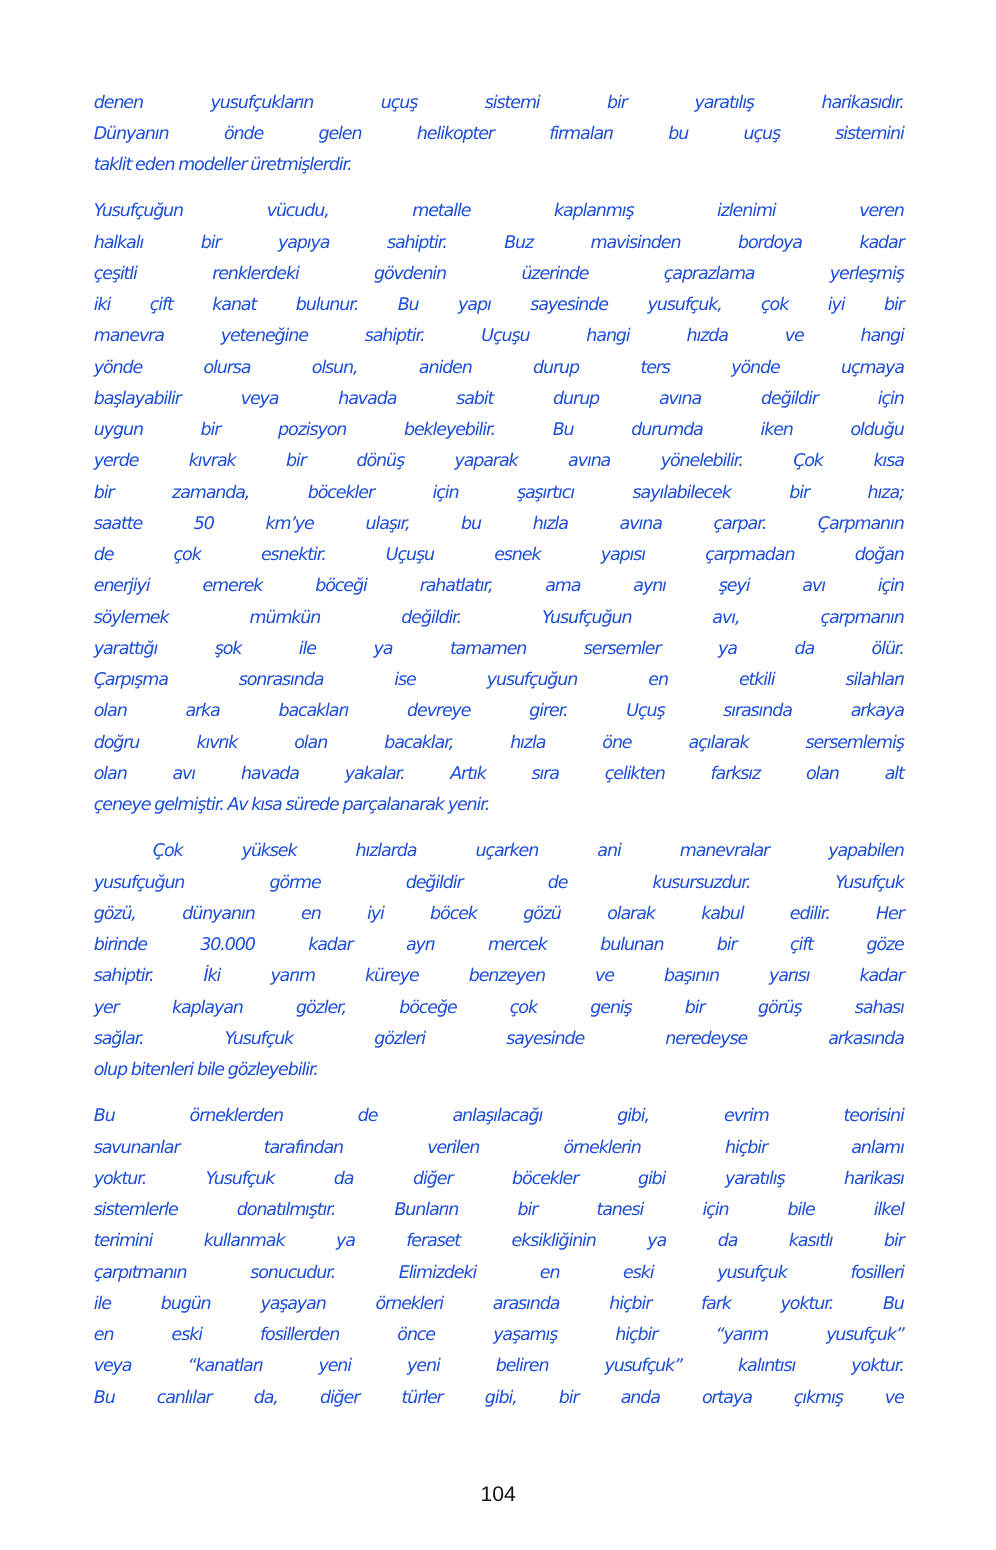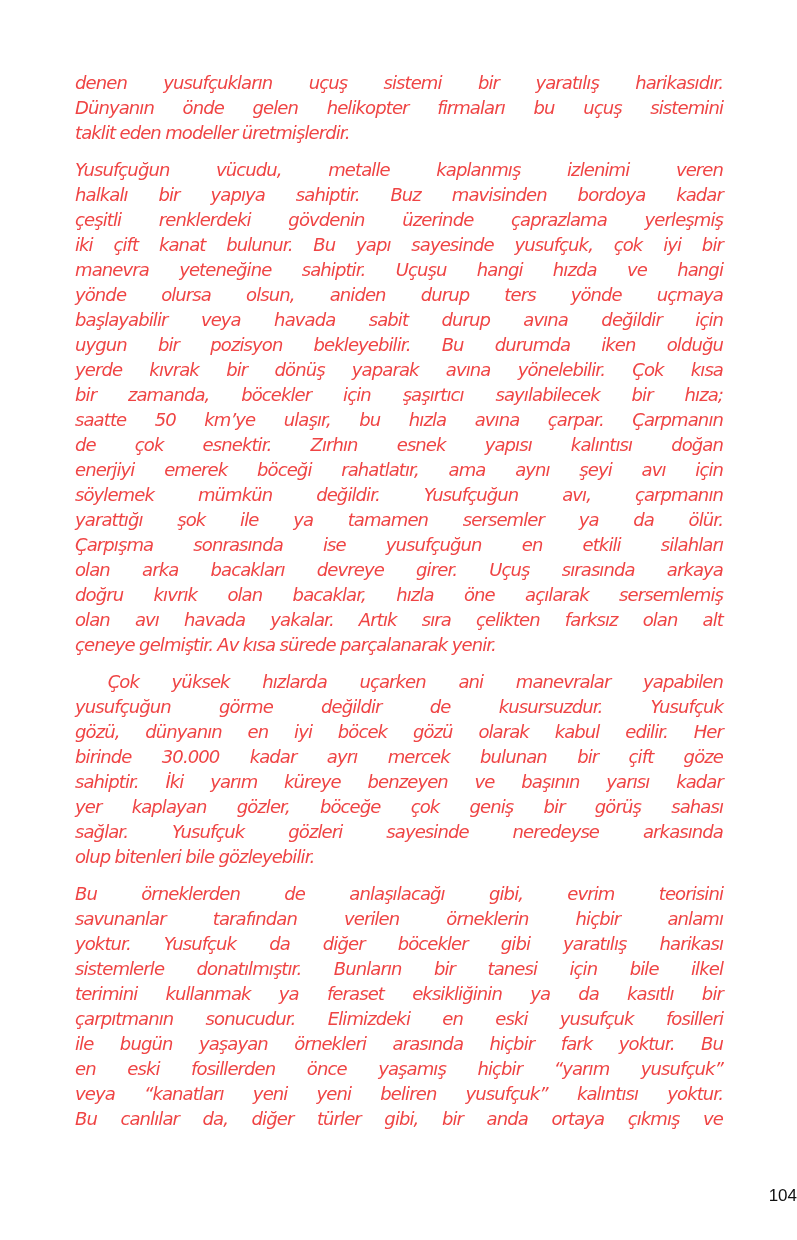--- a/index.html
+++ b/index.html
@@ -2,24 +2,24 @@
 <html><head>
   <meta charset="utf-8">
   <style>
     html, body { margin: 0; padding: 0; background: #ffffff; }
     body { width: 797px; height: 1240px; position: relative; overflow: hidden; }
     .page {
       position: absolute;
       left: 75px;
       top: 70px;
       width: 648px;
-      color: #ef4444;
+      color: #1d4ed8;
       font-family: "DejaVu Sans", sans-serif;
       font-style: italic;
-      font-size: 18px;
+      font-size: 14px;
       line-height: 25px;
       letter-spacing: -0.9px;
       word-spacing: -0.5px;
     }
     .para {
       margin: 0 0 12px 0;
       text-align: justify;
       text-align-last: left;
     }
     .line {
@@ -27,21 +27,21 @@
       text-align: justify;
       text-align-last: justify;
       white-space: nowrap;
     }
     .line.last { text-align-last: left; }
     .page-number {
       position: absolute;
       left: 0;
       width: 797px;
       top: 1186px;
-      text-align: right;
+      text-align: center;
       font-family: "Liberation Sans", sans-serif;
       font-size: 17px;
       color: #111111;
     }
   </style>
 </head>
 <body>
 
 <div class="page">
   <div class="para">
@@ -55,21 +55,21 @@
     <span class="line">halkalı bir yapıya sahiptir. Buz mavisinden bordoya kadar</span>
     <span class="line">çeşitli renklerdeki gövdenin üzerinde çaprazlama yerleşmiş</span>
     <span class="line">iki çift kanat bulunur. Bu yapı sayesinde yusufçuk, çok iyi bir</span>
     <span class="line">manevra yeteneğine sahiptir. Uçuşu hangi hızda ve hangi</span>
     <span class="line">yönde olursa olsun, aniden durup ters yönde uçmaya</span>
     <span class="line">başlayabilir veya havada sabit durup avına değildir için</span>
     <span class="line">uygun bir pozisyon bekleyebilir. Bu durumda iken olduğu</span>
     <span class="line">yerde kıvrak bir dönüş yaparak avına yönelebilir. Çok kısa</span>
     <span class="line">bir zamanda, böcekler için şaşırtıcı sayılabilecek bir hıza;</span>
     <span class="line">saatte 50 km’ye ulaşır, bu hızla avına çarpar.  Çarpmanın</span>
-    <span class="line">de çok esnektir. Zırhın esnek yapısı kalıntısı doğan</span>
+    <span class="line">de çok esnektir. Uçuşu esnek yapısı çarpmadan doğan</span>
     <span class="line">enerjiyi emerek böceği rahatlatır, ama aynı şeyi avı için</span>
     <span class="line">söylemek mümkün değildir. Yusufçuğun avı, çarpmanın</span>
     <span class="line">yarattığı şok ile ya tamamen sersemler ya da ölür.</span>
     <span class="line">Çarpışma sonrasında ise yusufçuğun en etkili silahları</span>
     <span class="line">olan arka bacakları devreye girer. Uçuş sırasında arkaya</span>
     <span class="line">doğru kıvrık olan bacaklar, hızla öne açılarak sersemlemiş</span>
     <span class="line">olan avı havada yakalar. Artık sıra çelikten farksız olan alt</span>
     <span class="line last">çeneye gelmiştir. Av kısa sürede parçalanarak yenir.</span>
   </div>
 

